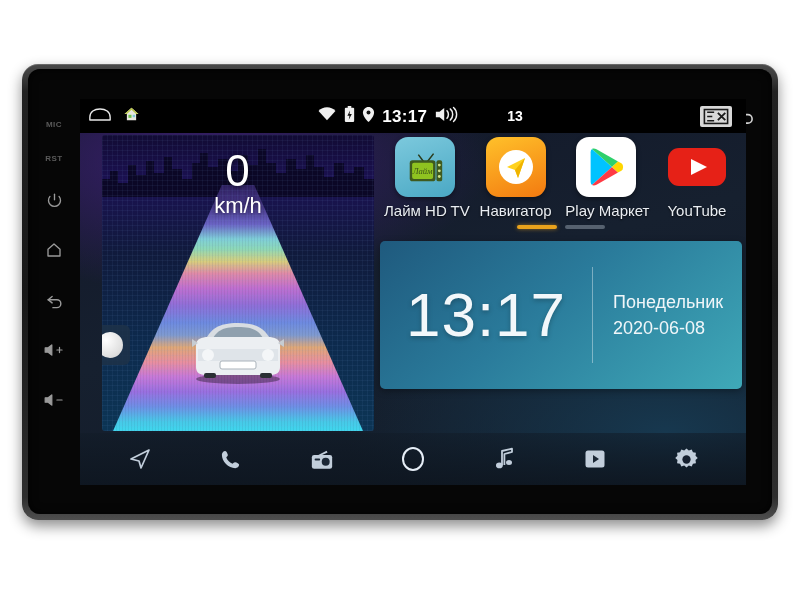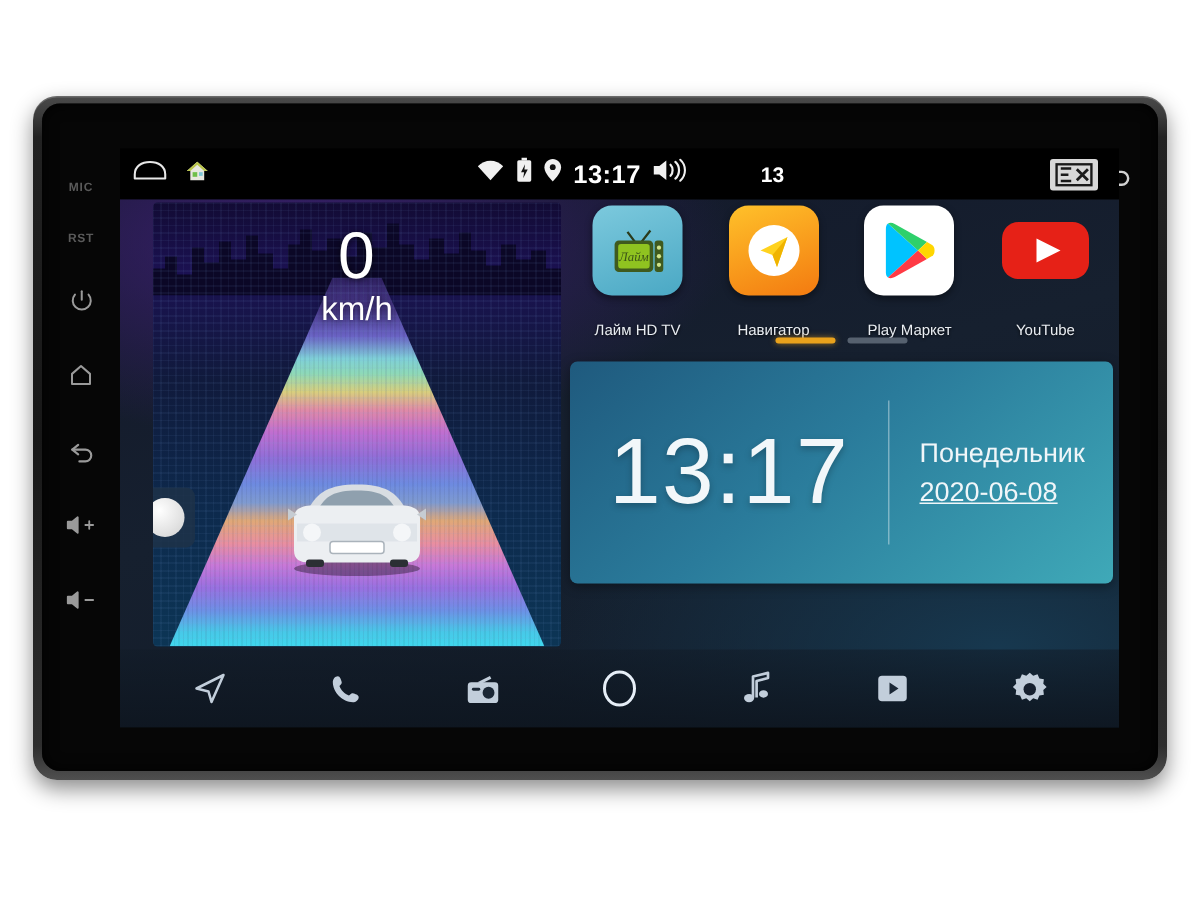--- a/index.html
+++ b/index.html
@@ -164,28 +164,28 @@
   
   #apps {
     position: absolute;
     left: 300px; top: 4px;
     width: 362px;
     display: flex; justify-content: space-between;
     padding: 0 4px;
   }
   .app { width: 82px; text-align: center; }
   .app-icon {
-    width: 60px; height: 60px; margin: 0 auto 18px;
+    width: 60px; height: 60px; margin: 0 auto 5px;
     border-radius: 13px;
     display: flex; align-items: center; justify-content: center;
     box-shadow: 0 2px 5px rgba(0,0,0,.4);
     position: relative; overflow: hidden;
   }
   .app-label {
-    font-size: 10px; color: #e9edf2;
+    font-size: 15px; color: #e9edf2;
     text-shadow: 0 1px 2px rgba(0,0,0,.8);
     white-space: nowrap;
   }
   .ic-lime { background: linear-gradient(160deg,#7cc9dd 0%, #4aa8c4 100%); }
   .ic-play { background: #ffffff; }
   .ic-nav  { background: linear-gradient(160deg,#ffc12a 0%, #f37a10 100%); }
   .ic-yt   { background: transparent; box-shadow: none; }
 
   
   #pagedots {
@@ -208,21 +208,21 @@
   }
   #clock-time {
     flex: 0 0 auto; width: 212px; text-align: center;
     font-size: 62px; color: #f2f7fa; font-weight: 300;
     letter-spacing: 1px; line-height: 1;
     text-shadow: 0 2px 5px rgba(0,0,0,.25);
   }
   #clock-div { width: 1px; height: 96px; background: rgba(255,255,255,.38); }
   #clock-right { padding-left: 20px; color: #f0f6f9; line-height: 1.45; }
   .clock-day  { font-size: 18px; }
-  .clock-date { font-size: 18px; text-decoration: underline; }
+  .clock-date { font-size: 18px; }
 
   
   #dock {
     position: absolute; left: 0; bottom: 0;
     width: 100%; height: 52px;
     background: linear-gradient(180deg, rgba(17,27,39,.55) 0%, rgba(14,22,32,.92) 100%);
     display: flex; align-items: center; justify-content: space-around;
     padding: 0 14px;
   }
   .dock-btn {

